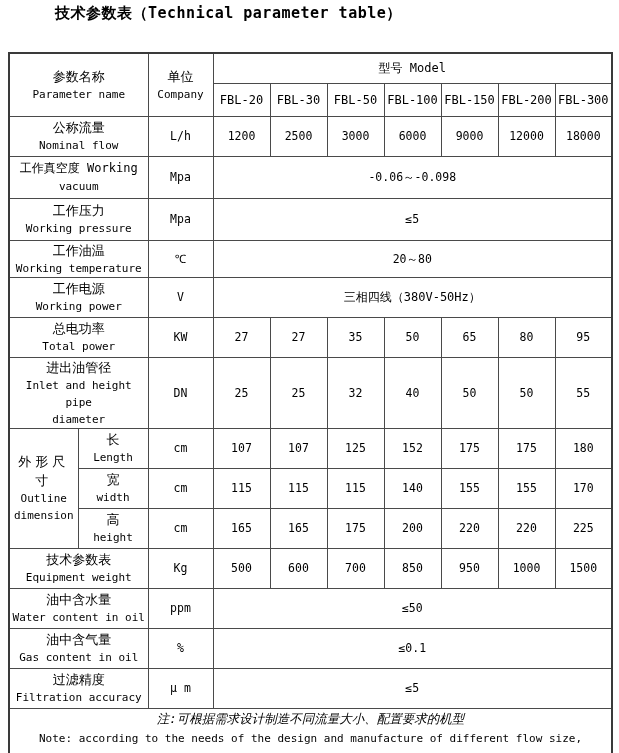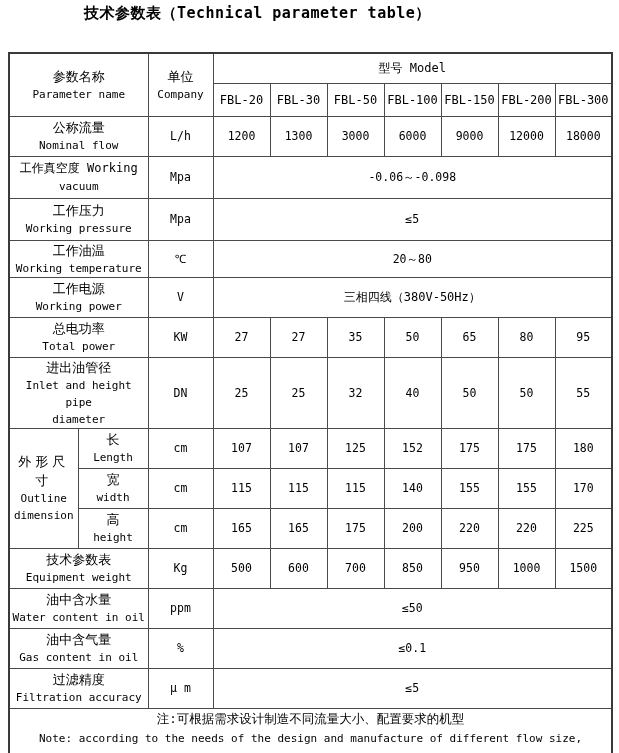--- a/index.html
+++ b/index.html
@@ -6,21 +6,21 @@
   html, body {
     margin: 0; padding: 0;
     width: 619px; height: 753px;
     background: #ffffff;
     color: #000000;
     font-family: "DejaVu Sans Mono", "Liberation Mono", monospace, sans-serif;
   }
   .page { position: relative; width: 619px; height: 753px; overflow: hidden; }
 
   .title {
-    position: absolute; left: 84px; top: 4px;
+    position: absolute; left: 55px; top: 4px;
     font-size: 15px; font-weight: bold;
     letter-spacing: 0.5px;
     white-space: nowrap;
   }
 
   table.tech {
     position: absolute; left: 8px; top: 52px;
     width: 603px;
     border-collapse: collapse;
     table-layout: fixed;
@@ -37,21 +37,21 @@
   .en { font-size: 11px; line-height: 17px; }
   .mix { font-size: 12px; line-height: 19px; }
   .val { font-size: 11.5px; line-height: 16px; }
   .model { font-size: 12px; margin-top: 8px; }
   td.outline-group { text-align: left; padding-left: 5px; vertical-align: middle; }
   td.outline-group .zh { letter-spacing: 4px; }
   td.notes-cell {
     text-align: left; vertical-align: top;
     padding: 3px 6px 2px 6px;
   }
-  td.notes-cell .zh { font-size: 12.5px; line-height: 20px; }
+  td.notes-cell .zh { font-size: 12.5px; line-height: 20px; font-style: italic; }
   td.notes-cell .en { font-size: 11px;  line-height: 20px; }
 </style>
 </head>
 <body>
 
 <div class="page">
 
   <div class="title">技术参数表（Technical parameter table）</div>
 
   <table class="tech">
@@ -90,21 +90,21 @@
       <td class="model">FBL-300</td>
     </tr>
 
     <tr style="height:40px">
       <td colspan="2">
         <div class="zh">公称流量</div>
         <div class="en">Nominal flow</div>
       </td>
       <td class="val">L/h</td>
       <td class="val">1200</td>
-      <td class="val">1300</td>
+      <td class="val">2500</td>
       <td class="val">3000</td>
       <td class="val">6000</td>
       <td class="val">9000</td>
       <td class="val">12000</td>
       <td class="val">18000</td>
     </tr>
 
     <tr style="height:42px">
       <td colspan="2">
         <div class="mix">工作真空度 Working</div>

